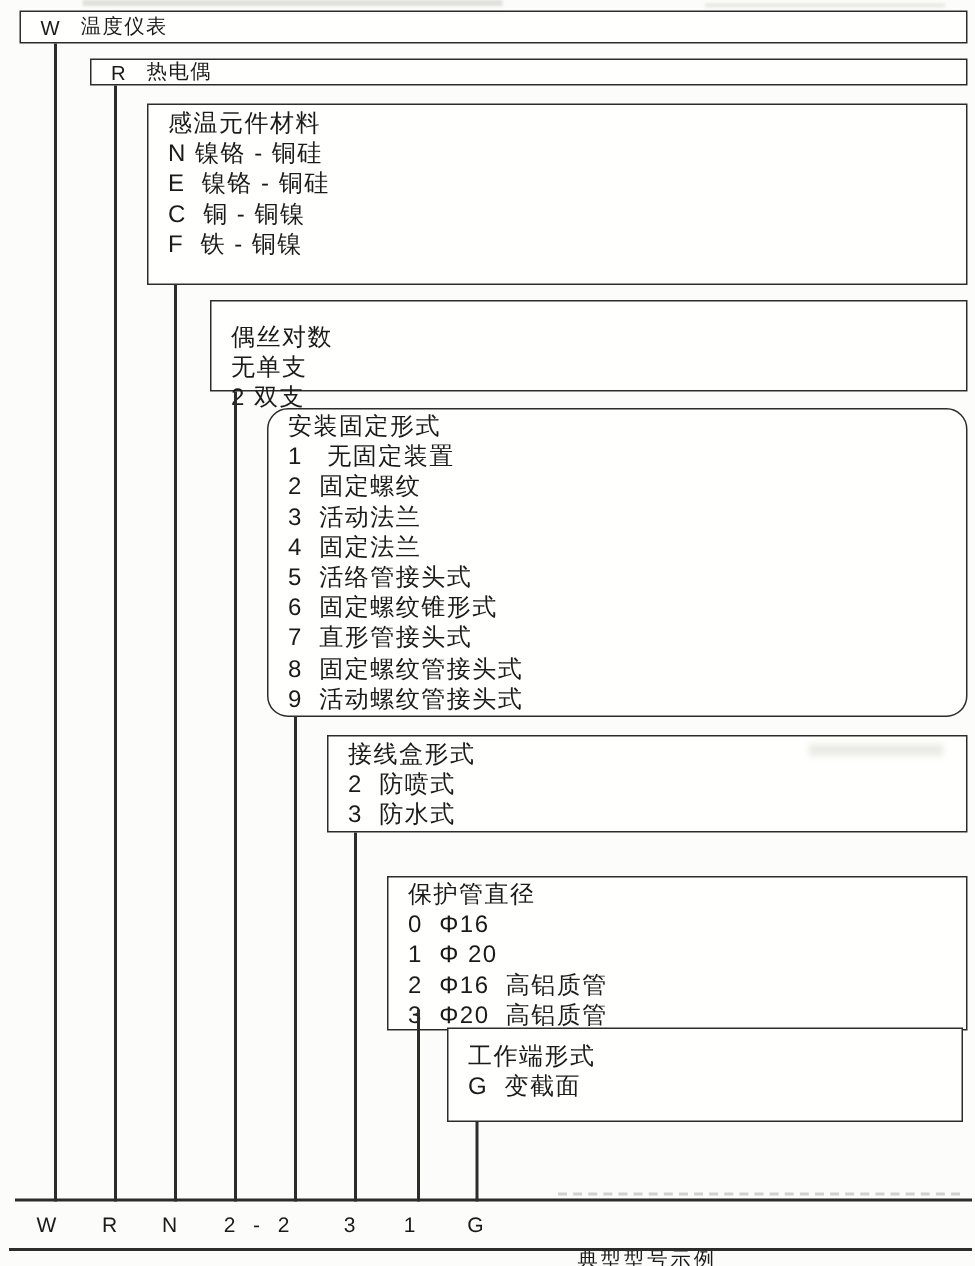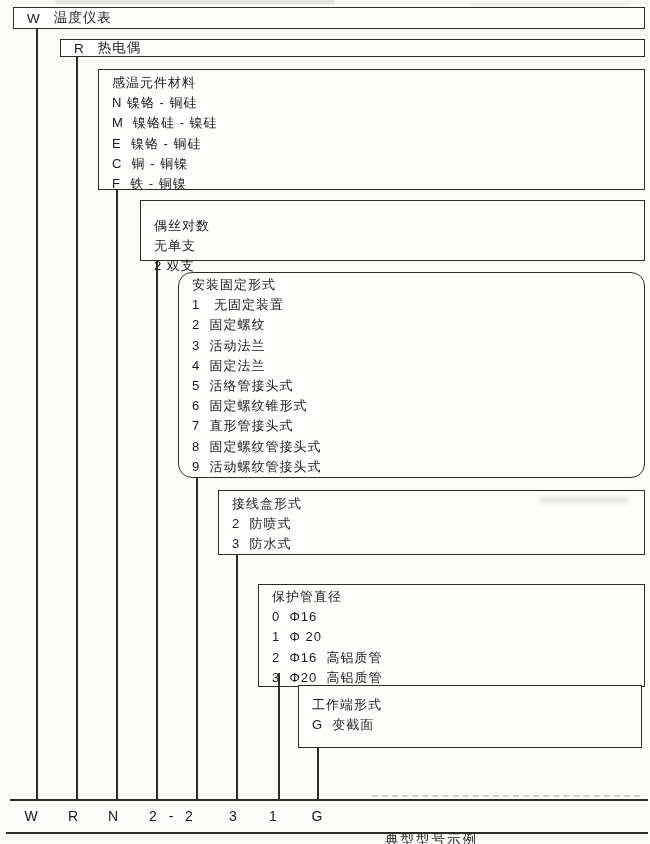--- a/index.html
+++ b/index.html
@@ -28,21 +28,21 @@
     padding-left: 13px;
     gap: 14px;
     font-size: 13.5px;
     letter-spacing: 1px;
   }
   .inlinebox .code { letter-spacing: 0; }
   .listbox {
     padding: 3px 0 0 13px;
   }
   .row {
-    font-size: 13px;
+    font-size: 16px;
     line-height: 20.2px;
     letter-spacing: 1px;
     white-space: pre;
   }
   .vline {
     position: absolute;
     width: 1.6px;
     background: #2c2c28;
   }
   .hline {
@@ -85,21 +85,20 @@
   </div>
 
   <div class="box inlinebox" style="left:60px;top:39px;width:585px;height:18px;">
     <span class="code">R</span>
     <span class="lbl">热电偶</span>
   </div>
 
   <div class="box listbox" style="left:98px;top:69px;width:547px;height:121px;">
     <div class="row">感温元件材料</div>
     <div class="row">N 镍铬 - 铜硅</div>
-    <div class="row">M  镍铬硅 - 镍硅</div>
     <div class="row">E  镍铬 - 铜硅</div>
     <div class="row">C  铜 - 铜镍</div>
     <div class="row">F  铁 - 铜镍</div>
   </div>
 
   <div class="box listbox" style="left:140px;top:200px;width:505px;height:61px;padding-top:15px;">
     <div class="row">偶丝对数</div>
     <div class="row">无单支</div>
     <div class="row">2 双支</div>
   </div>

